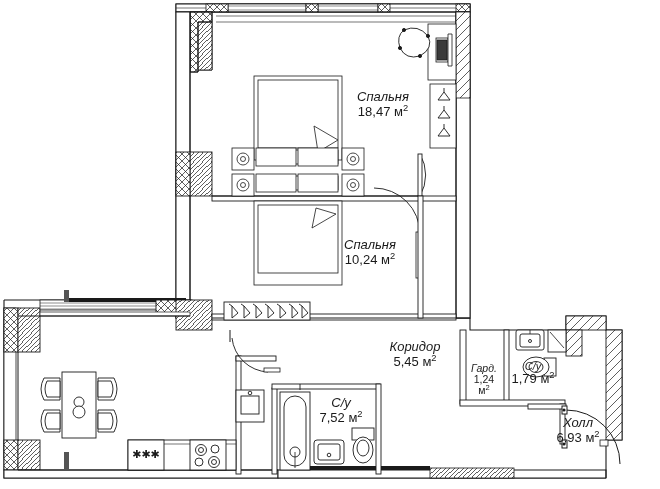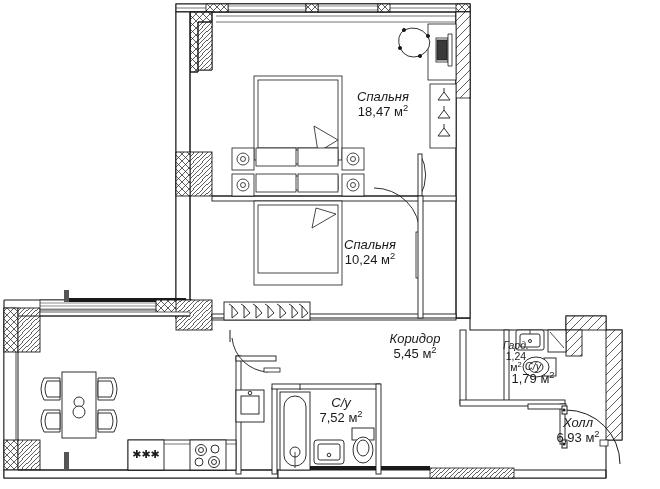--- a/index.html
+++ b/index.html
@@ -383,31 +383,31 @@
     <span class="rl-name">Спальня</span>
     <span class="rl-area"><span>18,47</span> <span>м</span><sup>2</sup></span>
   </div>
 
   <div class="room-label" style="left:370px; top:238px; transform:translate(-50%,0);">
     <span class="rl-name">Спальня</span>
     <span class="rl-area"><span>10,24</span> <span>м</span><sup>2</sup></span>
   </div>
 
 
-  <div class="room-label" style="left:415px; top:332px; transform:translate(-50%,0);">
+  <div class="room-label" style="left:415px; top:340px; transform:translate(-50%,0);">
     <span class="rl-name">Коридор</span>
     <span class="rl-area"><span>5,45</span> <span>м</span><sup>2</sup></span>
   </div>
 
   <div class="room-label" style="left:341px; top:396px; transform:translate(-50%,0);">
     <span class="rl-name">С/у</span>
     <span class="rl-area"><span>7,52</span> <span>м</span><sup>2</sup></span>
   </div>
 
-  <div class="room-label tiny" style="left:484px; top:340px; transform:translate(-50%,0);margin-left:32px;">
+  <div class="room-label tiny" style="left:484px; top:363px; transform:translate(-50%,0);">
     <span class="rl-name">Гард.</span>
     <span class="rl-area"><span>1,24</span><br><span>м</span><sup>2</sup></span>
   </div>
 
   <div class="room-label small" style="left:533px; top:360px; transform:translate(-50%,0);">
     <span class="rl-name">С/у</span>
     <span class="rl-area"><span>1,79</span> <span>м</span><sup>2</sup></span>
   </div>
 
   <div class="room-label" style="left:578px; top:416px; transform:translate(-50%,0);text-align:center;">

